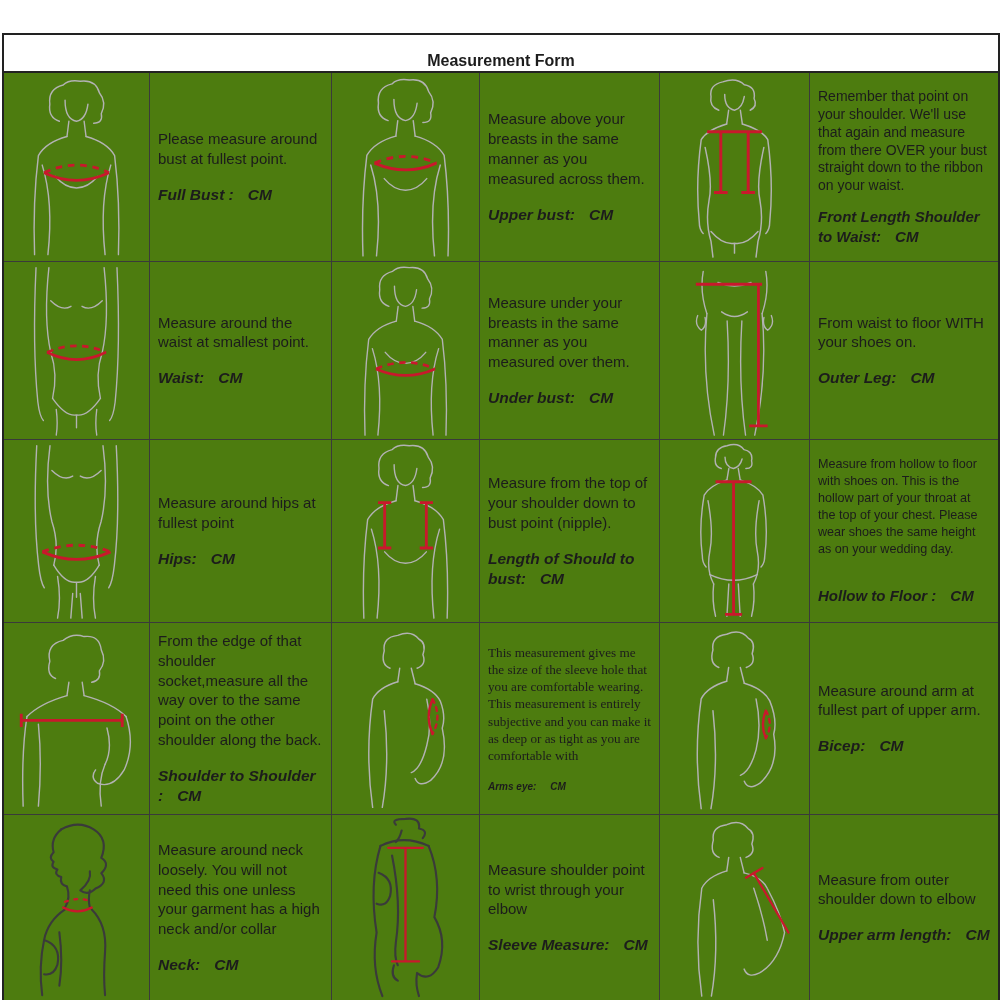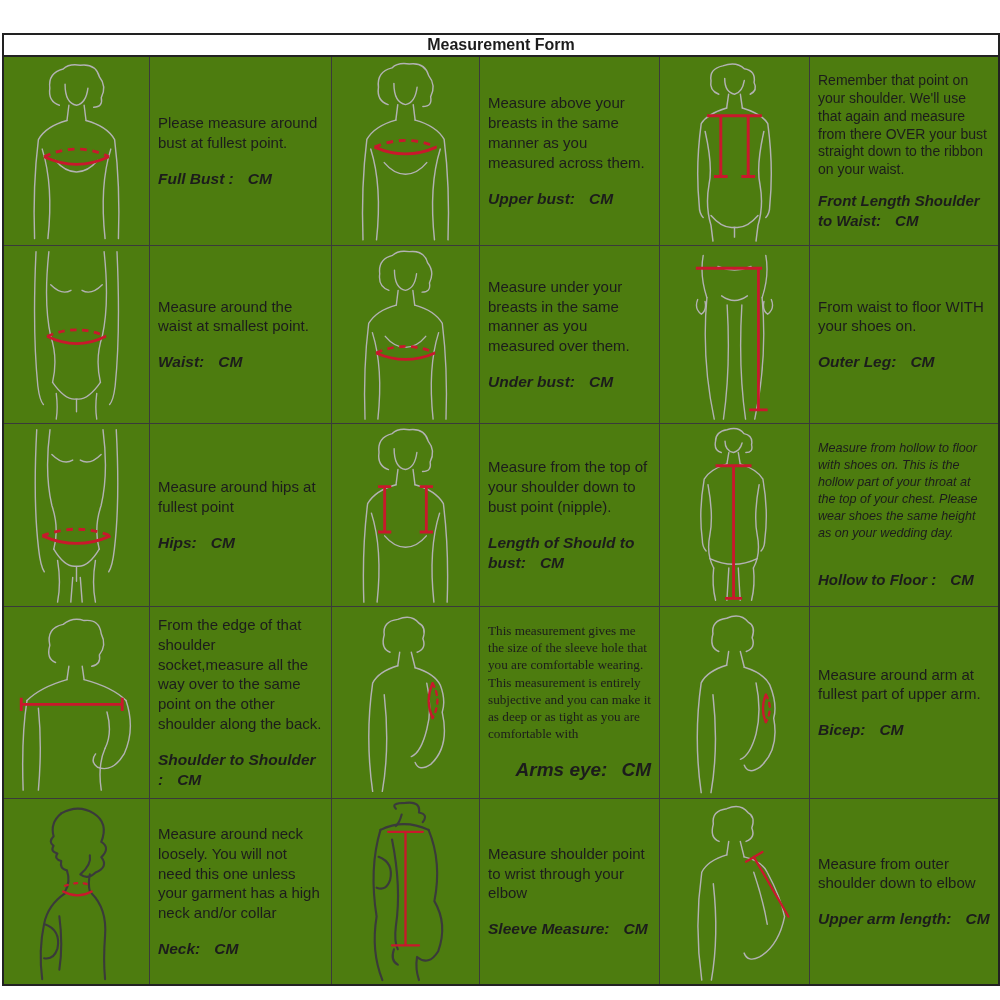--- a/index.html
+++ b/index.html
@@ -1,37 +1,37 @@
 <!DOCTYPE html>
 <html><head>
 <meta charset="utf-8">
 <style>
   html,body{margin:0;padding:0;background:#fff;width:1000px;height:1000px;overflow:hidden;
     font-family:"Liberation Sans",sans-serif;color:#1c1c1c;}
   .wrapper{width:fit-content;margin:33px 2px 0 2px;border:2px solid #222;background:#fff;}
   .title-bar{height:20px;line-height:20px;text-align:center;font-weight:bold;font-size:16px;
-    border-bottom:2px solid #222;}
+    border-bottom:2px solid #222;margin-top:16px;}
   .grid{display:grid;grid-template-columns:146px 182px 148px 180px 150px 188px;
     grid-template-rows:189px 178px 183px 192px 185px;}
   .cell{border-right:1px solid #3a3a3a;border-bottom:1px solid #3a3a3a;box-sizing:border-box;
     overflow:hidden;background:#4d7c0f;}
   .cell:nth-child(6n){border-right:none;}
   .cell:nth-child(n+25){border-bottom:none;}
   .fig{display:flex;align-items:center;justify-content:center;padding:2px;}
   .fig svg{width:100%;height:100%;}
   .txt{display:flex;flex-direction:column;justify-content:center;padding:4px 8px;}
   .desc{margin:0;font-size:15px;line-height:1.32;}
   .label{margin:16px 0 0 0;font-weight:bold;font-size:15.5px;line-height:1.3;font-style:italic;}
   .label .unit{margin-left:14px;}
   .fs14 .desc{font-size:14px;line-height:1.28;}
   .fs14 .label{margin-top:12px;font-size:15px;}
-  .fs12 .desc{font-size:12.6px;line-height:1.35;font-style:italic;}
+  .fs12 .desc{font-size:12.6px;line-height:1.35;}
   .fs12 .label{margin-top:28px;font-size:15px;}
   .fs13 .desc{font-size:13.2px;line-height:1.3;font-family:Liberation Serif, serif;}
-  .fs13 .label{font-size:19px;text-align:right;}
+  .fs13 .label{font-size:10px;}
   
   svg .sk{stroke:#b2b2b2;stroke-width:1.5;fill:none;stroke-linecap:round;stroke-linejoin:round;}
   svg .skd{stroke:#3a3a3a;stroke-width:2.2;fill:none;stroke-linecap:round;stroke-linejoin:round;}
   svg .red{stroke:#c9182c;stroke-width:3;fill:none;stroke-linecap:butt;}
   svg .redthin{stroke:#c9182c;stroke-width:2.4;fill:none;stroke-linecap:round;}
 </style>
 </head>
 <body>
 
 <div class="wrapper">

